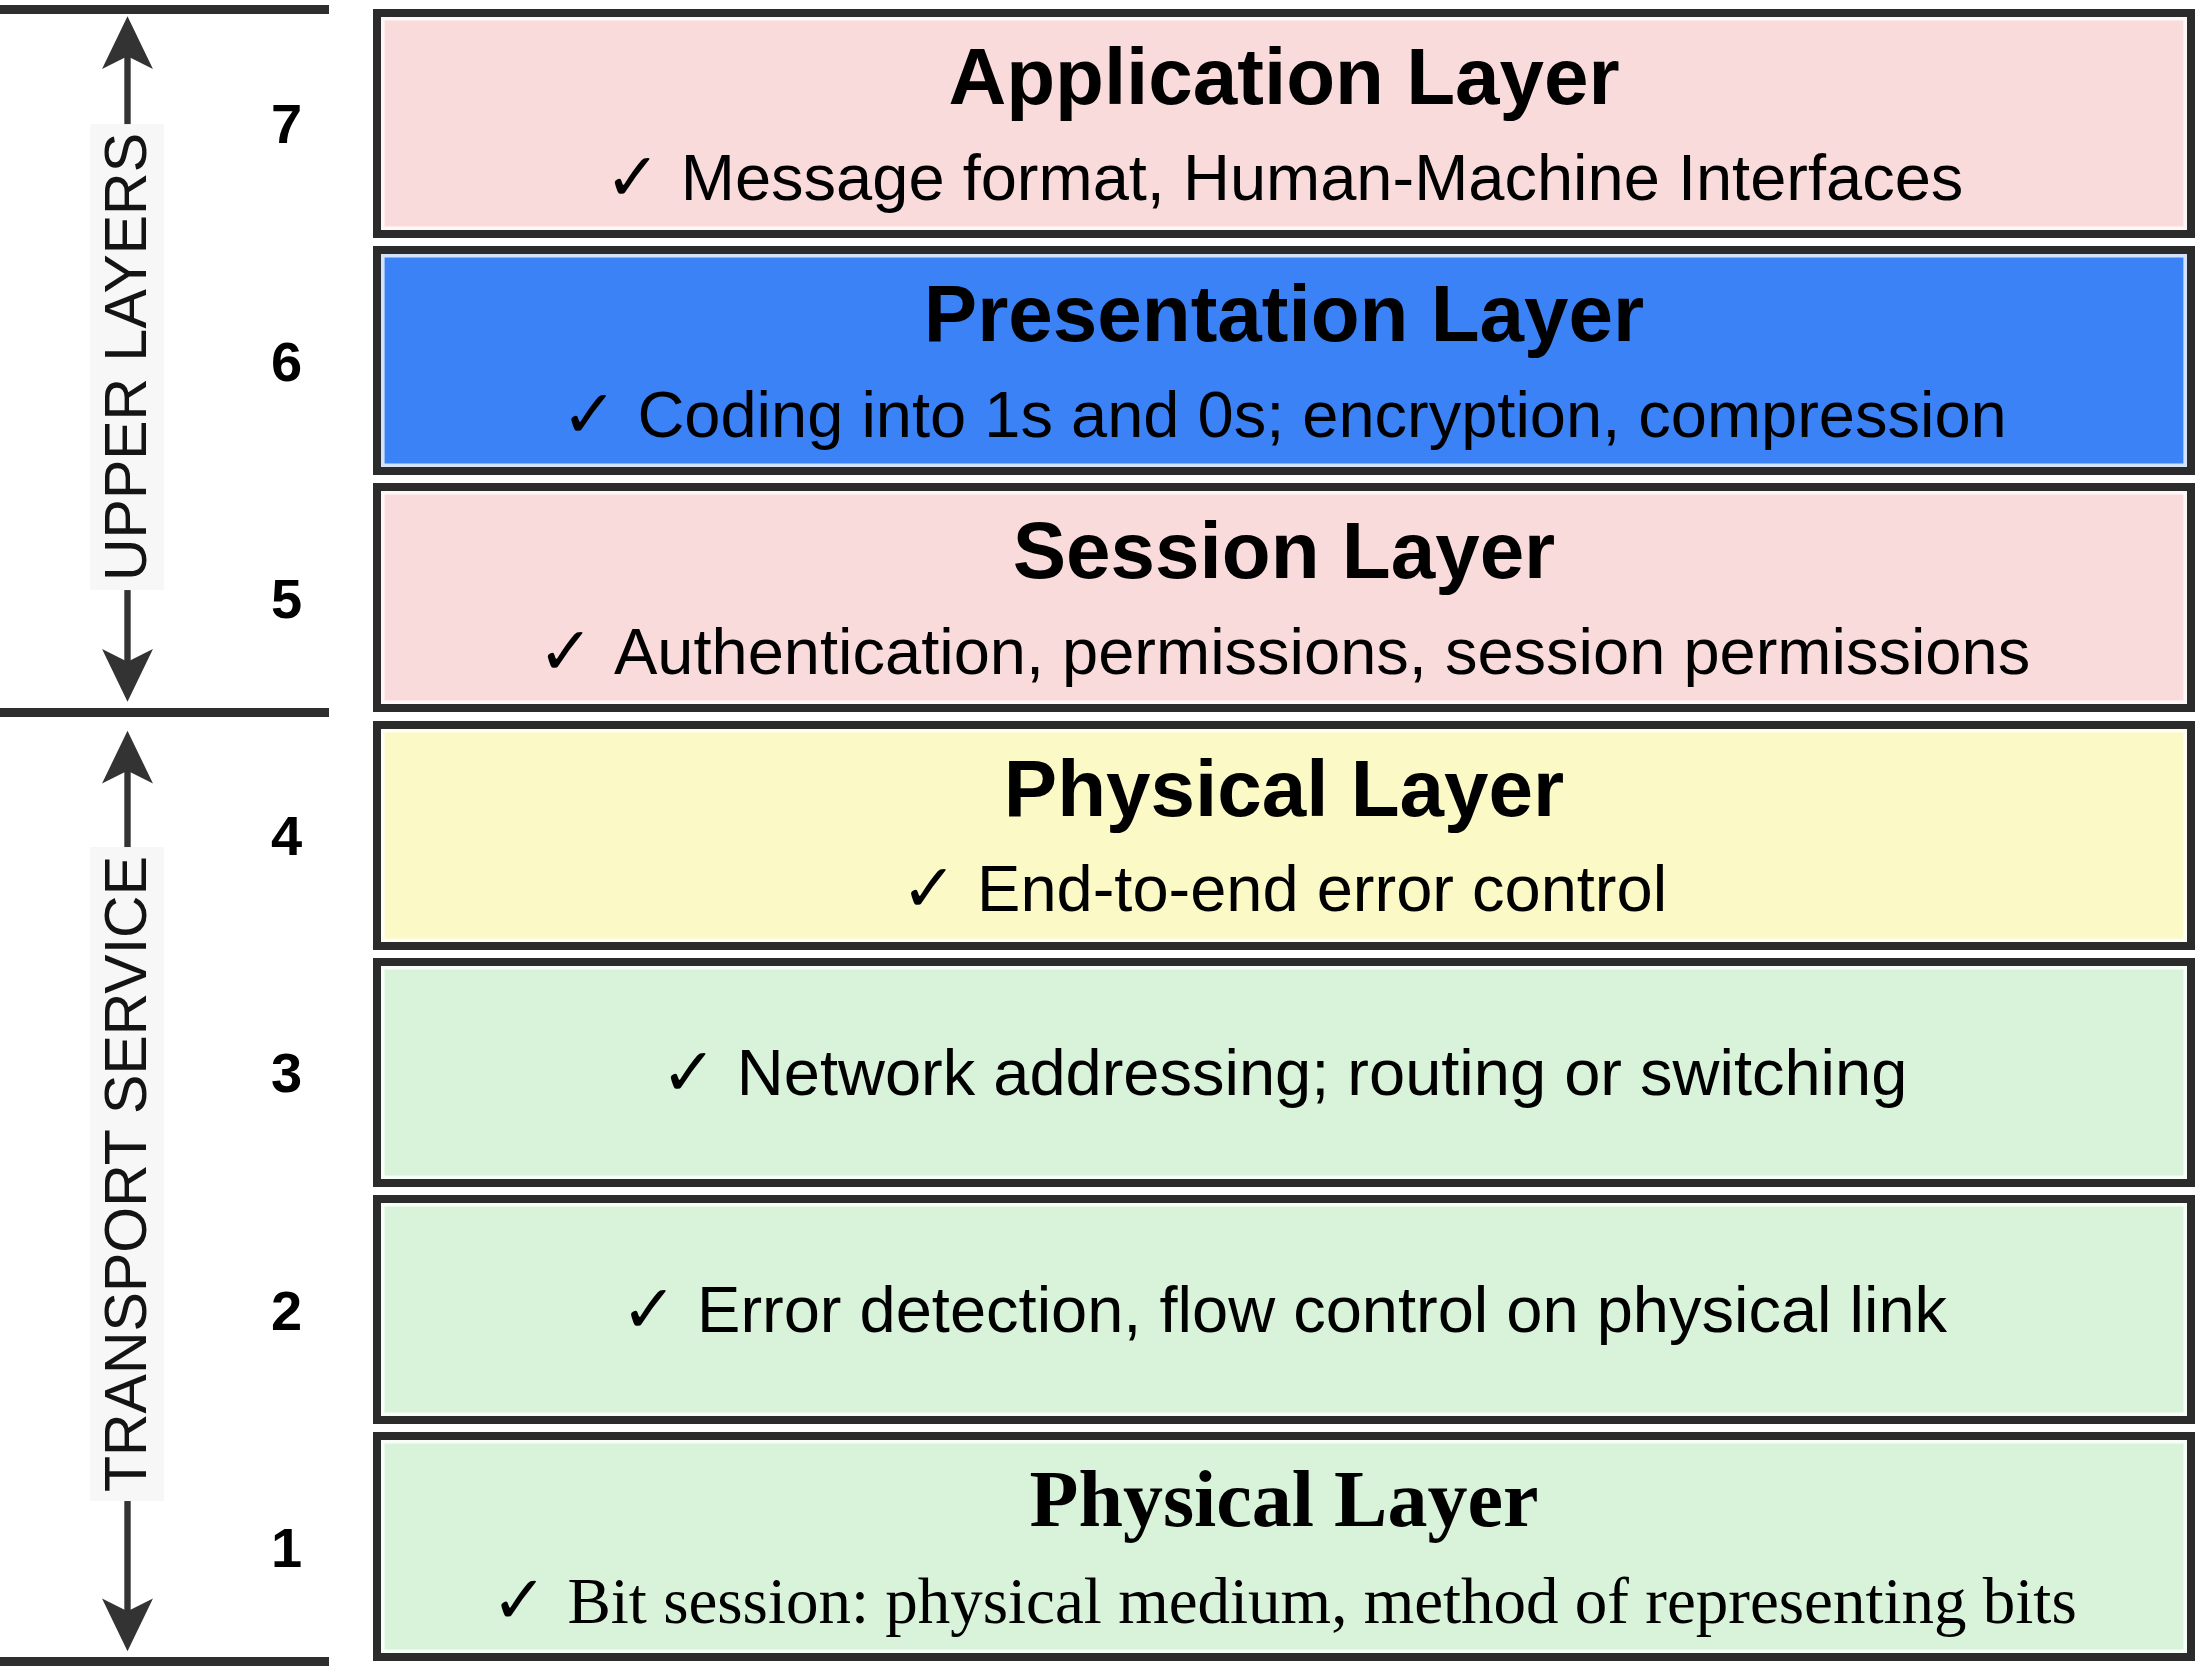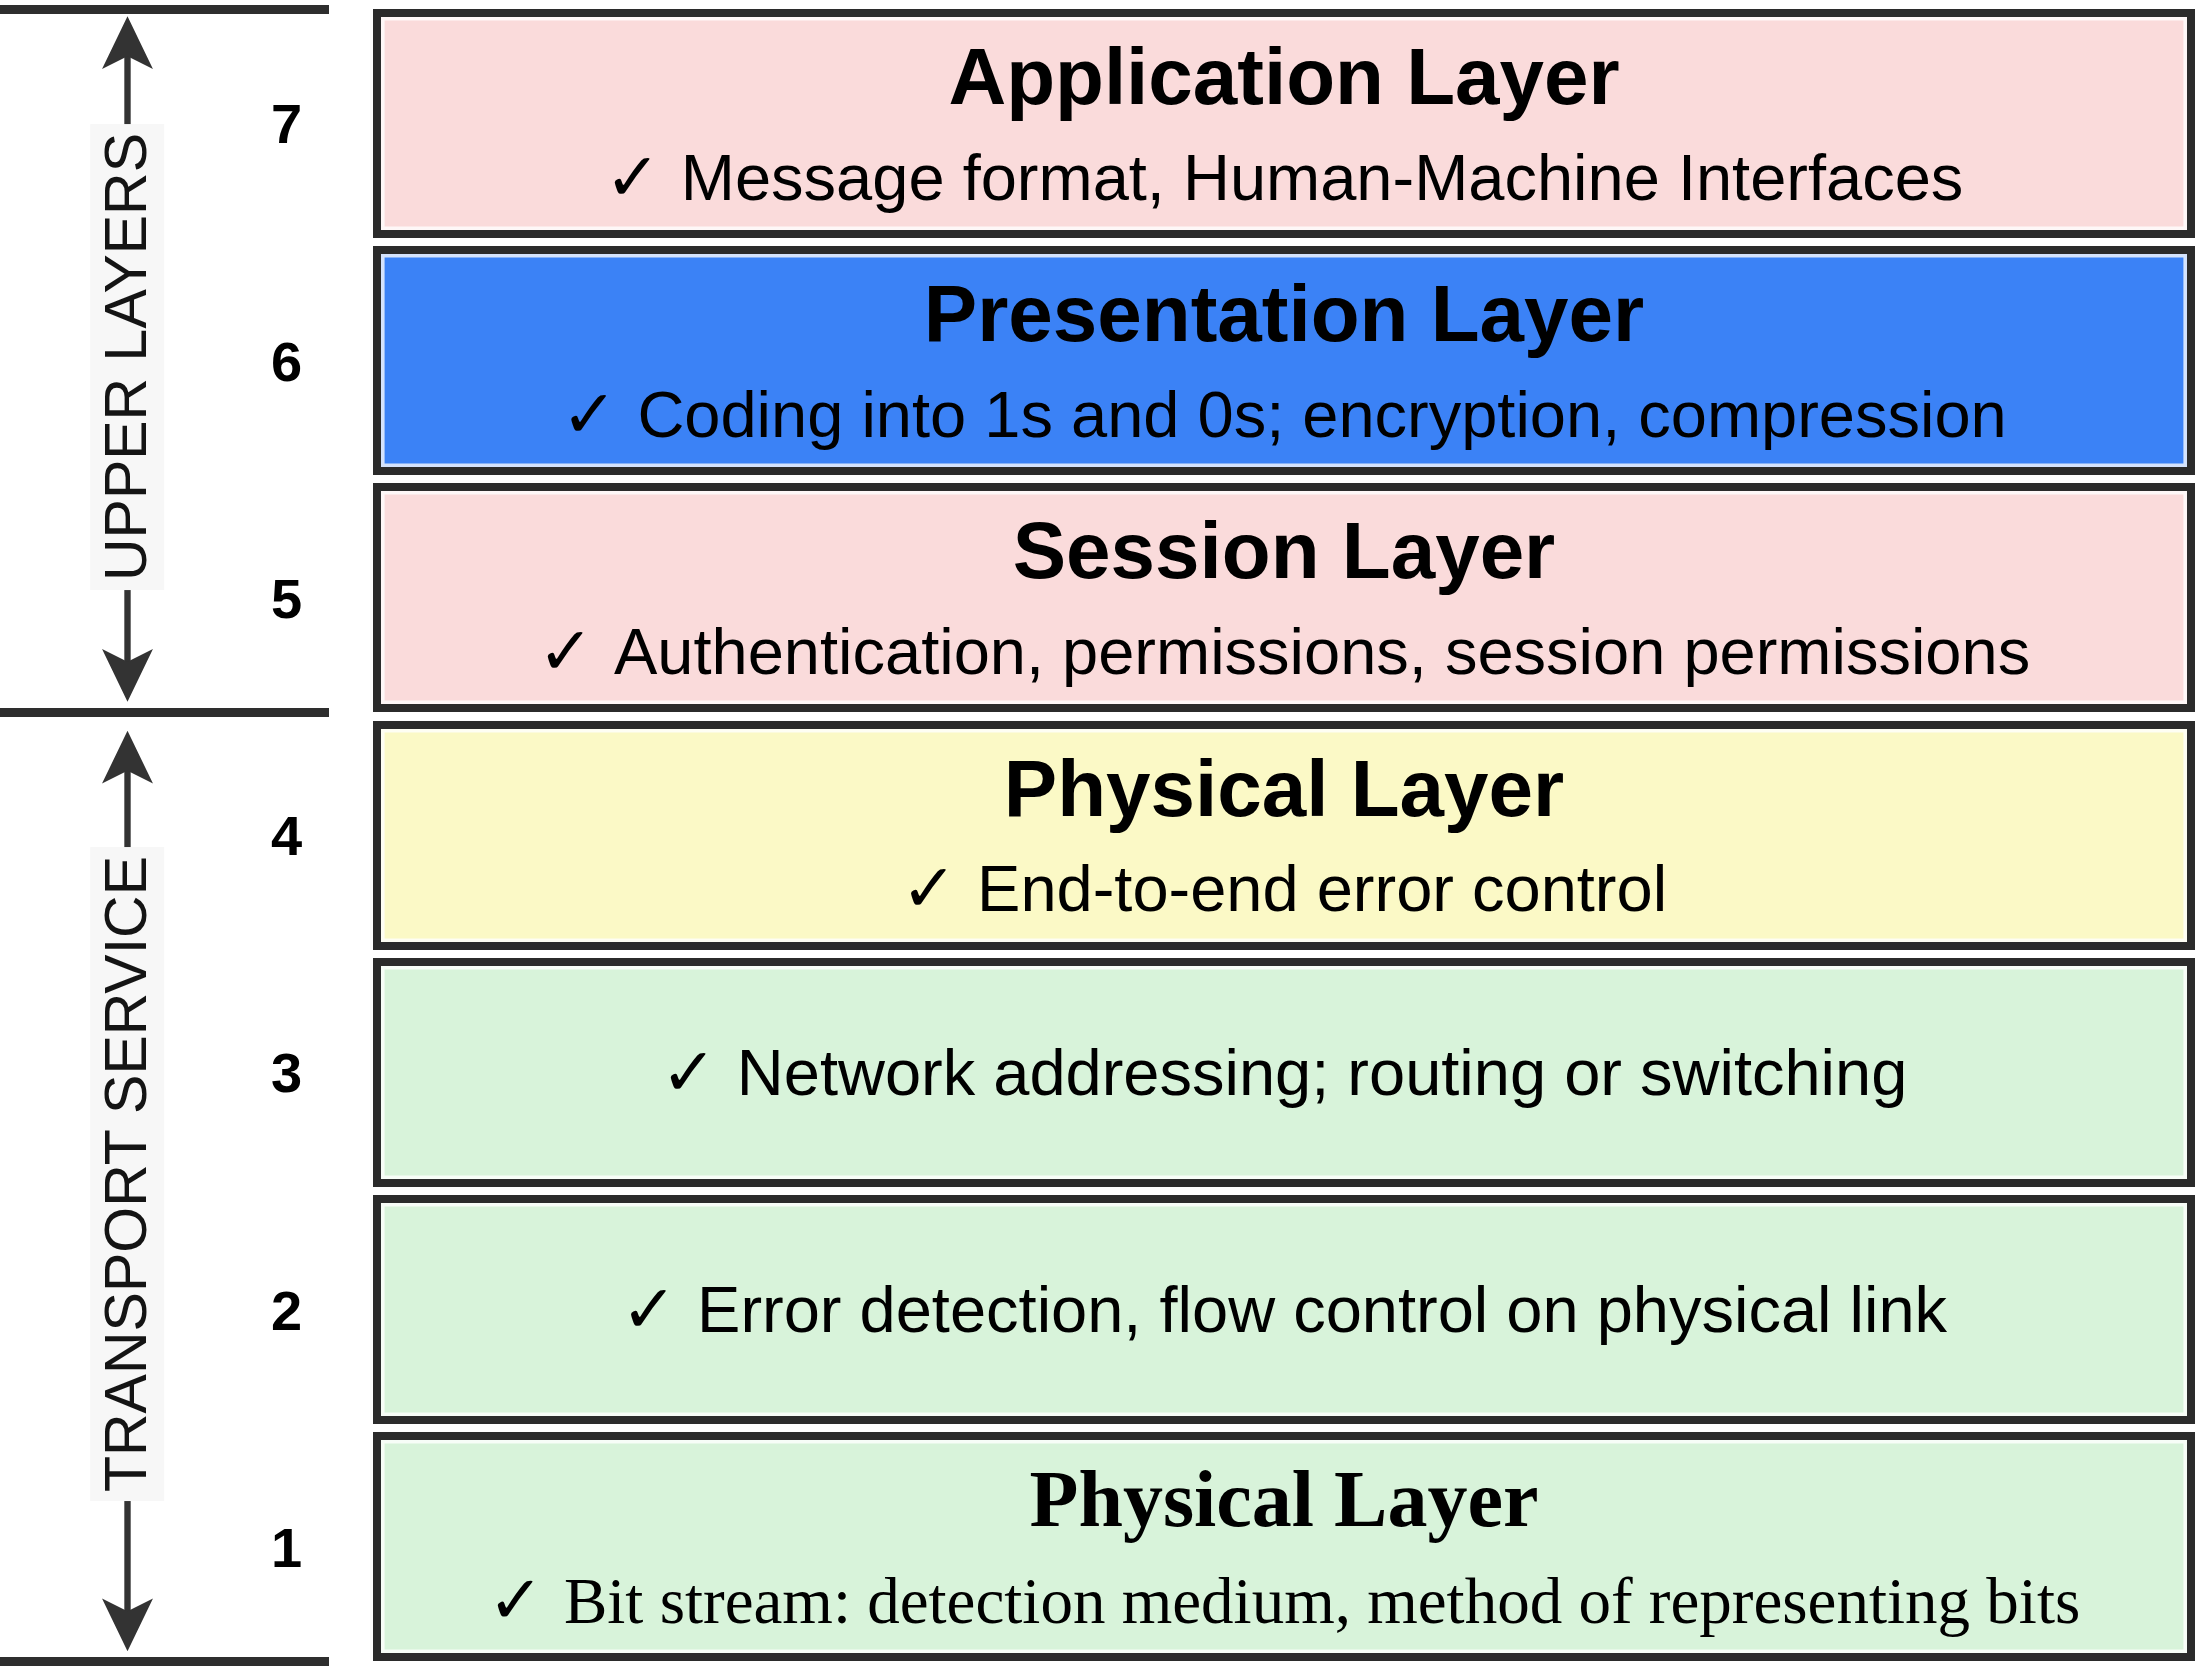--- a/index.html
+++ b/index.html
@@ -178,19 +178,19 @@
       <div class="layer-desc">
         <span class="check">✓</span>
         <span>Error detection, flow control on physical link</span>
       </div>
     </section>
 
     <section class="layer-box" style="background: rgb(216, 243, 218); font-family: Liberation Serif, serif;">
       <div class="layer-title">Physical Layer</div>
       <div class="layer-desc">
         <span class="check">✓</span>
-        <span>Bit stream: detection medium, method of representing bits</span>
+        <span>Bit session: physical medium, method of representing bits</span>
       </div>
     </section>
 
   </div>
 </div>
 
 
 </body></html>

